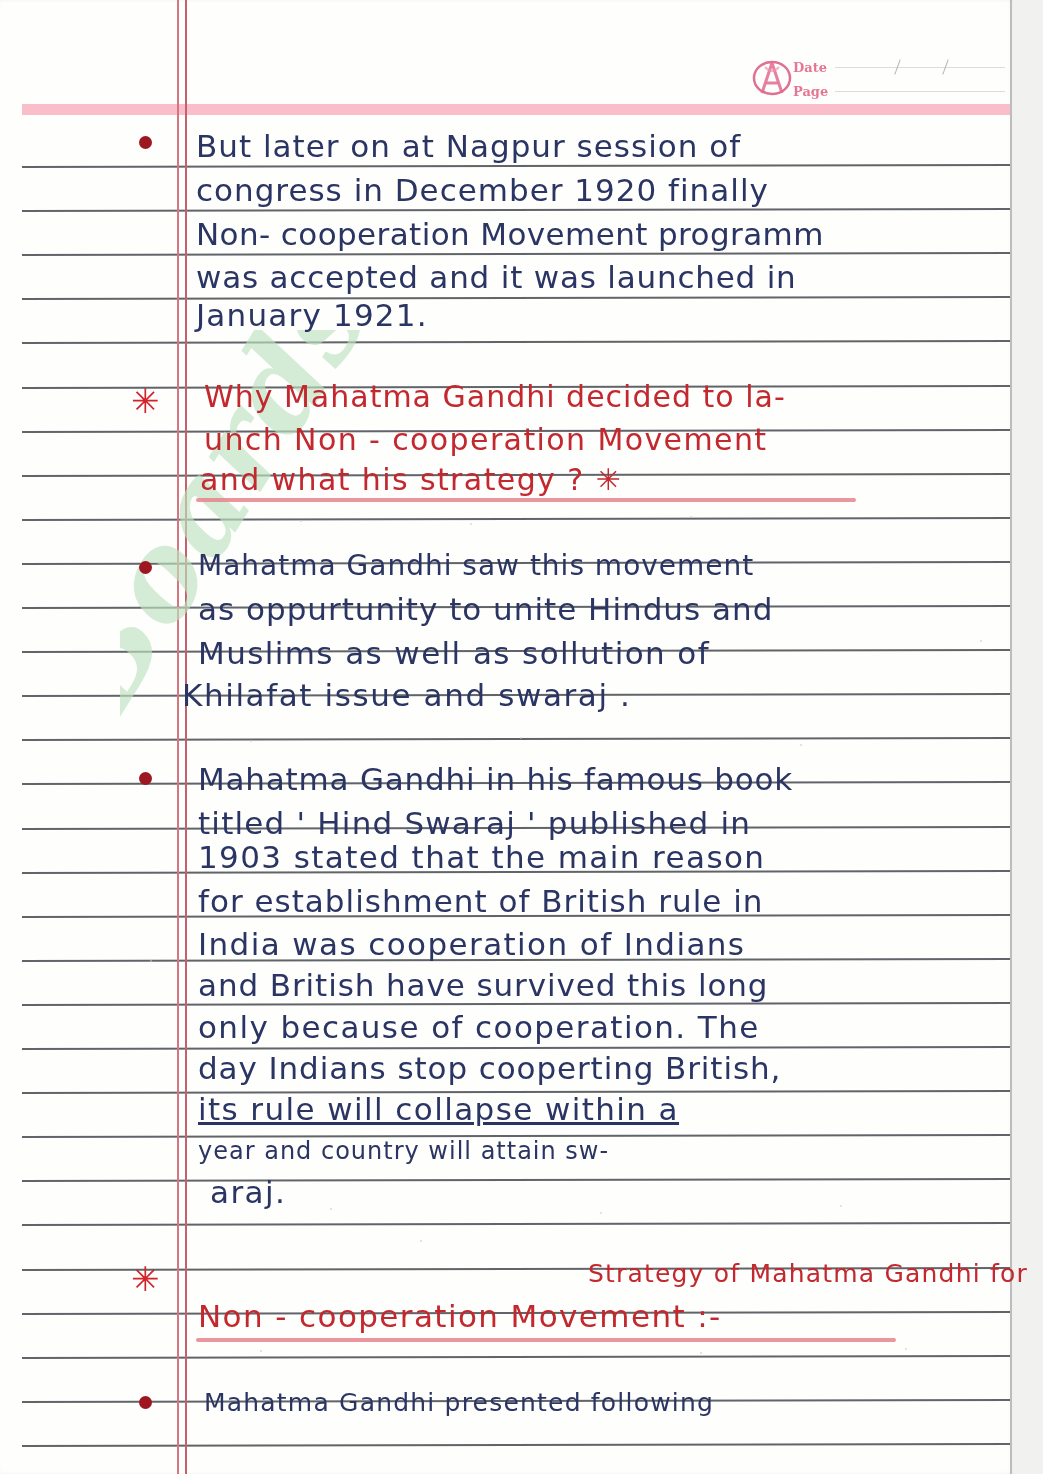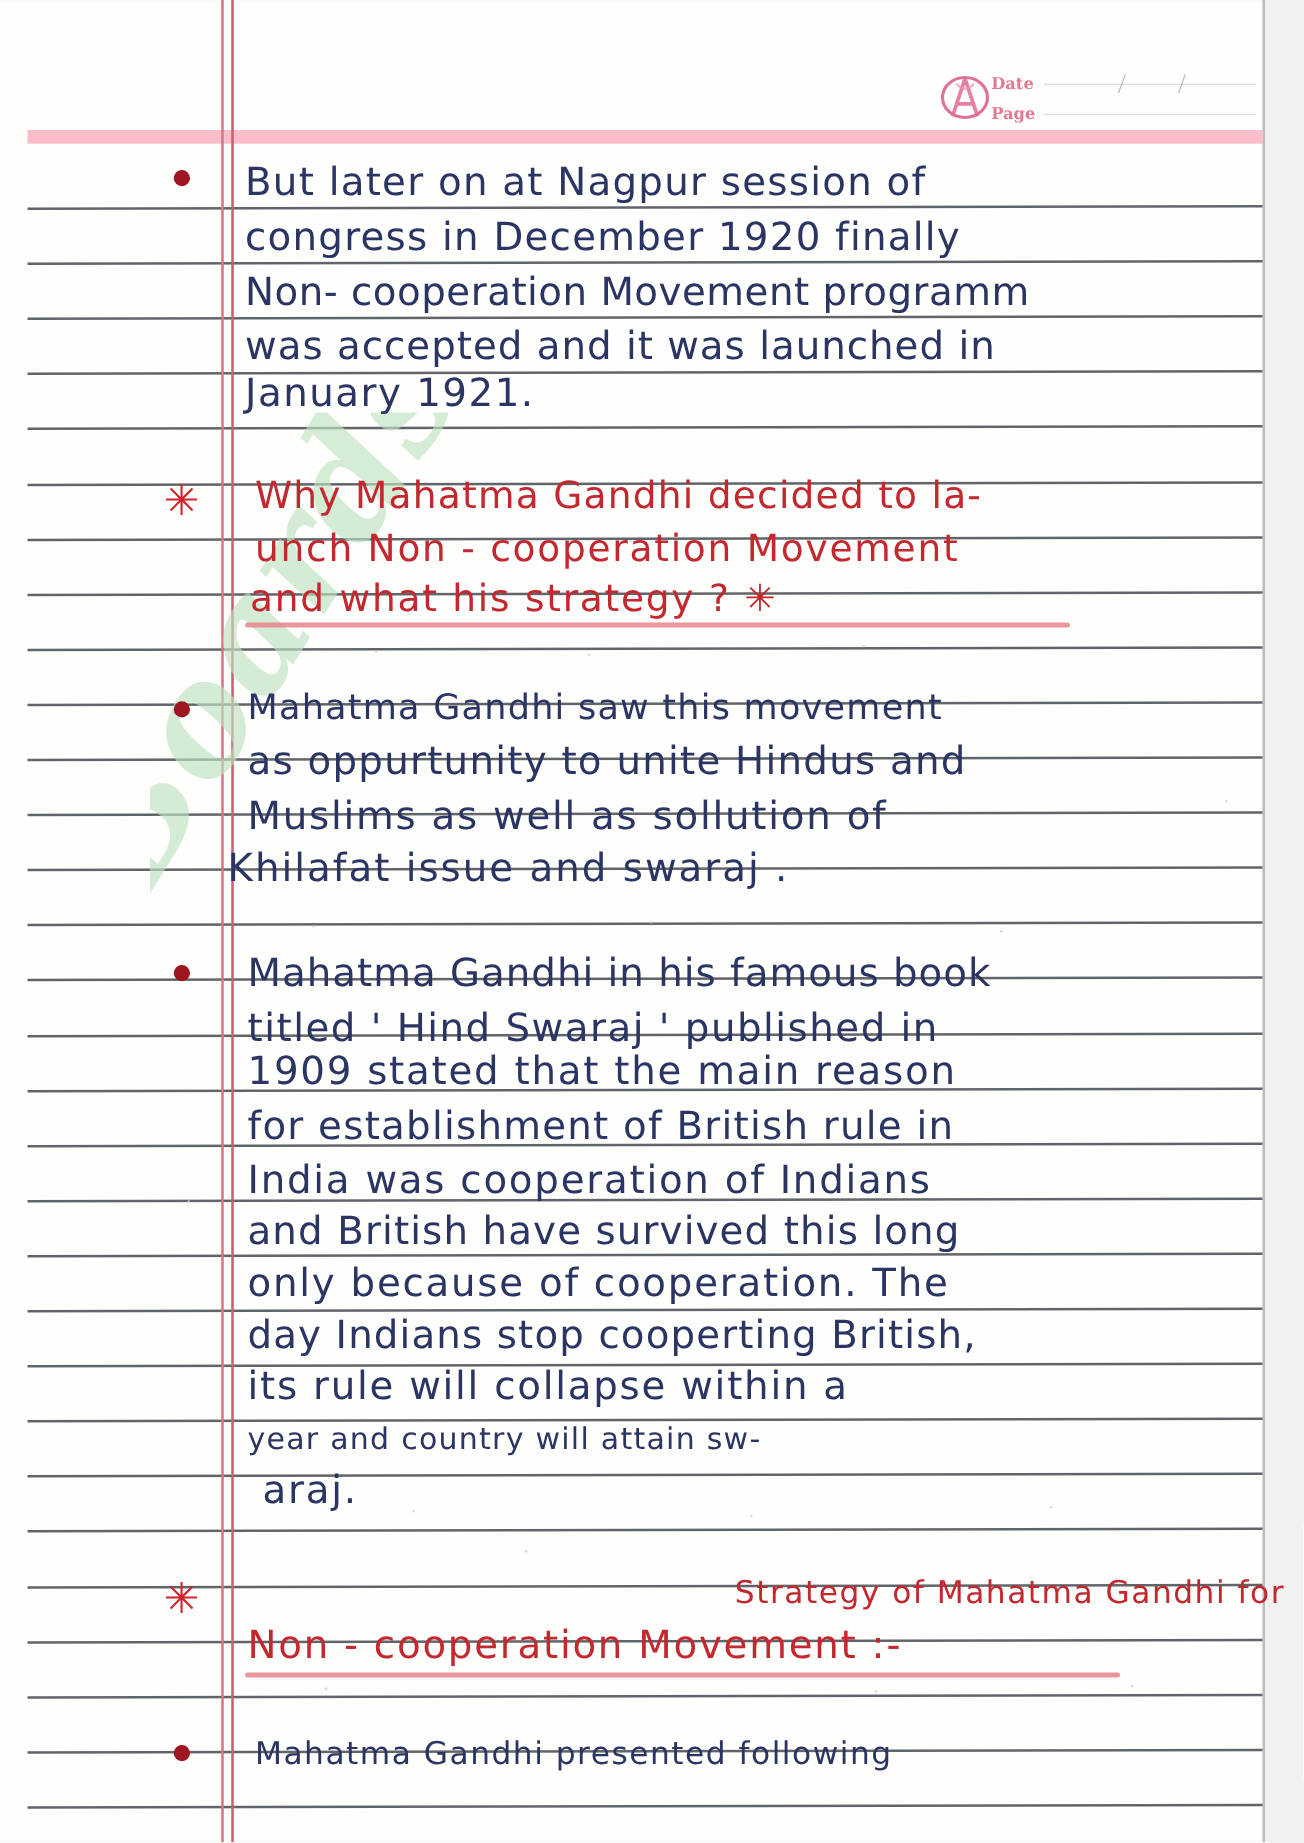--- a/index.html
+++ b/index.html
@@ -295,27 +295,27 @@
       <div class="hw-line red" style="left: 204px; top: 425px; font-size: 30px; letter-spacing: 1.4px;">unch Non - cooperation Movement</div>
       <div class="hw-line red" style="left: 200px; top: 465px; font-size: 30px; letter-spacing: 1.4px;">and what his  strategy ?   ✳</div>
       <div class="bullet-dot" style="left: 139px; top: 561px;"></div>
       <div class="hw-line" style="left: 198px; top: 551px; font-size: 28px; letter-spacing: 1px;">Mahatma Gandhi saw this movement</div>
       <div class="hw-line" style="left: 198px; top: 594px; font-size: 31px; letter-spacing: 1px;">as oppurtunity to unite Hindus and</div>
       <div class="hw-line" style="left: 198px; top: 638px; font-size: 31px; letter-spacing: 1.4px;">Muslims  as  well as  sollution  of</div>
       <div class="hw-line" style="left: 182px; top: 680px; font-size: 31px; letter-spacing: 1.6px;">Khilafat  issue  and  swaraj .</div>
       <div class="bullet-dot" style="left: 139px; top: 772px;"></div>
       <div class="hw-line" style="left: 198px; top: 764px; font-size: 31px; letter-spacing: 0.8px;">Mahatma Gandhi in his famous book</div>
       <div class="hw-line" style="left: 198px; top: 808px; font-size: 31px; letter-spacing: 1.2px;">titled ' Hind Swaraj ' published in</div>
-      <div class="hw-line" style="left: 198px; top: 842px; font-size: 31px; letter-spacing: 1.4px;">1909 stated that the main reason</div>
+      <div class="hw-line" style="left: 198px; top: 842px; font-size: 31px; letter-spacing: 1.4px;">1903 stated that the main reason</div>
       <div class="hw-line" style="left: 198px; top: 886px; font-size: 31px; letter-spacing: 1px;">for establishment of British rule in</div>
       <div class="hw-line" style="left: 198px; top: 929px; font-size: 31px; letter-spacing: 1.4px;">India was cooperation of Indians</div>
       <div class="hw-line" style="left: 198px; top: 970px; font-size: 31px; letter-spacing: 0.9px;">and British have survived this long</div>
       <div class="hw-line" style="left: 198px; top: 1012px; font-size: 31px; letter-spacing: 1.4px;">only because of cooperation. The</div>
       <div class="hw-line" style="left: 198px; top: 1053px; font-size: 31px; letter-spacing: 0.9px;">day Indians stop cooperting British,</div>
-      <div class="hw-line" style="left: 198px; top: 1094px; font-size: 31px; letter-spacing: 1.4px;">its rule will collapse within a</div>
+      <div class="hw-line" style="left: 198px; top: 1094px; font-size: 31px; letter-spacing: 1.4px; text-decoration: underline;">its rule will collapse within a</div>
       <div class="hw-line" style="left: 198px; top: 1136px; font-size: 24px; letter-spacing: 1px;">year and country will attain sw-</div>
       <div class="hw-line" style="left: 210px; top: 1177px; font-size: 31px; letter-spacing: 1.4px;">araj.</div>
       <div class="bullet-star" style="left: 131px; top: 1262px;">✳</div>
       <div class="hw-line red" style="left: 208px; top: 1259px; font-size: 25px; letter-spacing: 1.2px; text-align: right;">Strategy of Mahatma Gandhi for</div>
       <div class="hw-line red" style="left: 198px; top: 1301px; font-size: 31px; letter-spacing: 1.4px;">Non - cooperation Movement :-</div>
       <div class="bullet-dot" style="left: 139px; top: 1396px;"></div>
       <div class="hw-line" style="left: 204px; top: 1388px; font-size: 25px; letter-spacing: 1.2px;">Mahatma Gandhi presented following</div>
     </div>
 
 <div class="red-underline" style="left: 196px; top: 498px; width: 660px;"></div>

